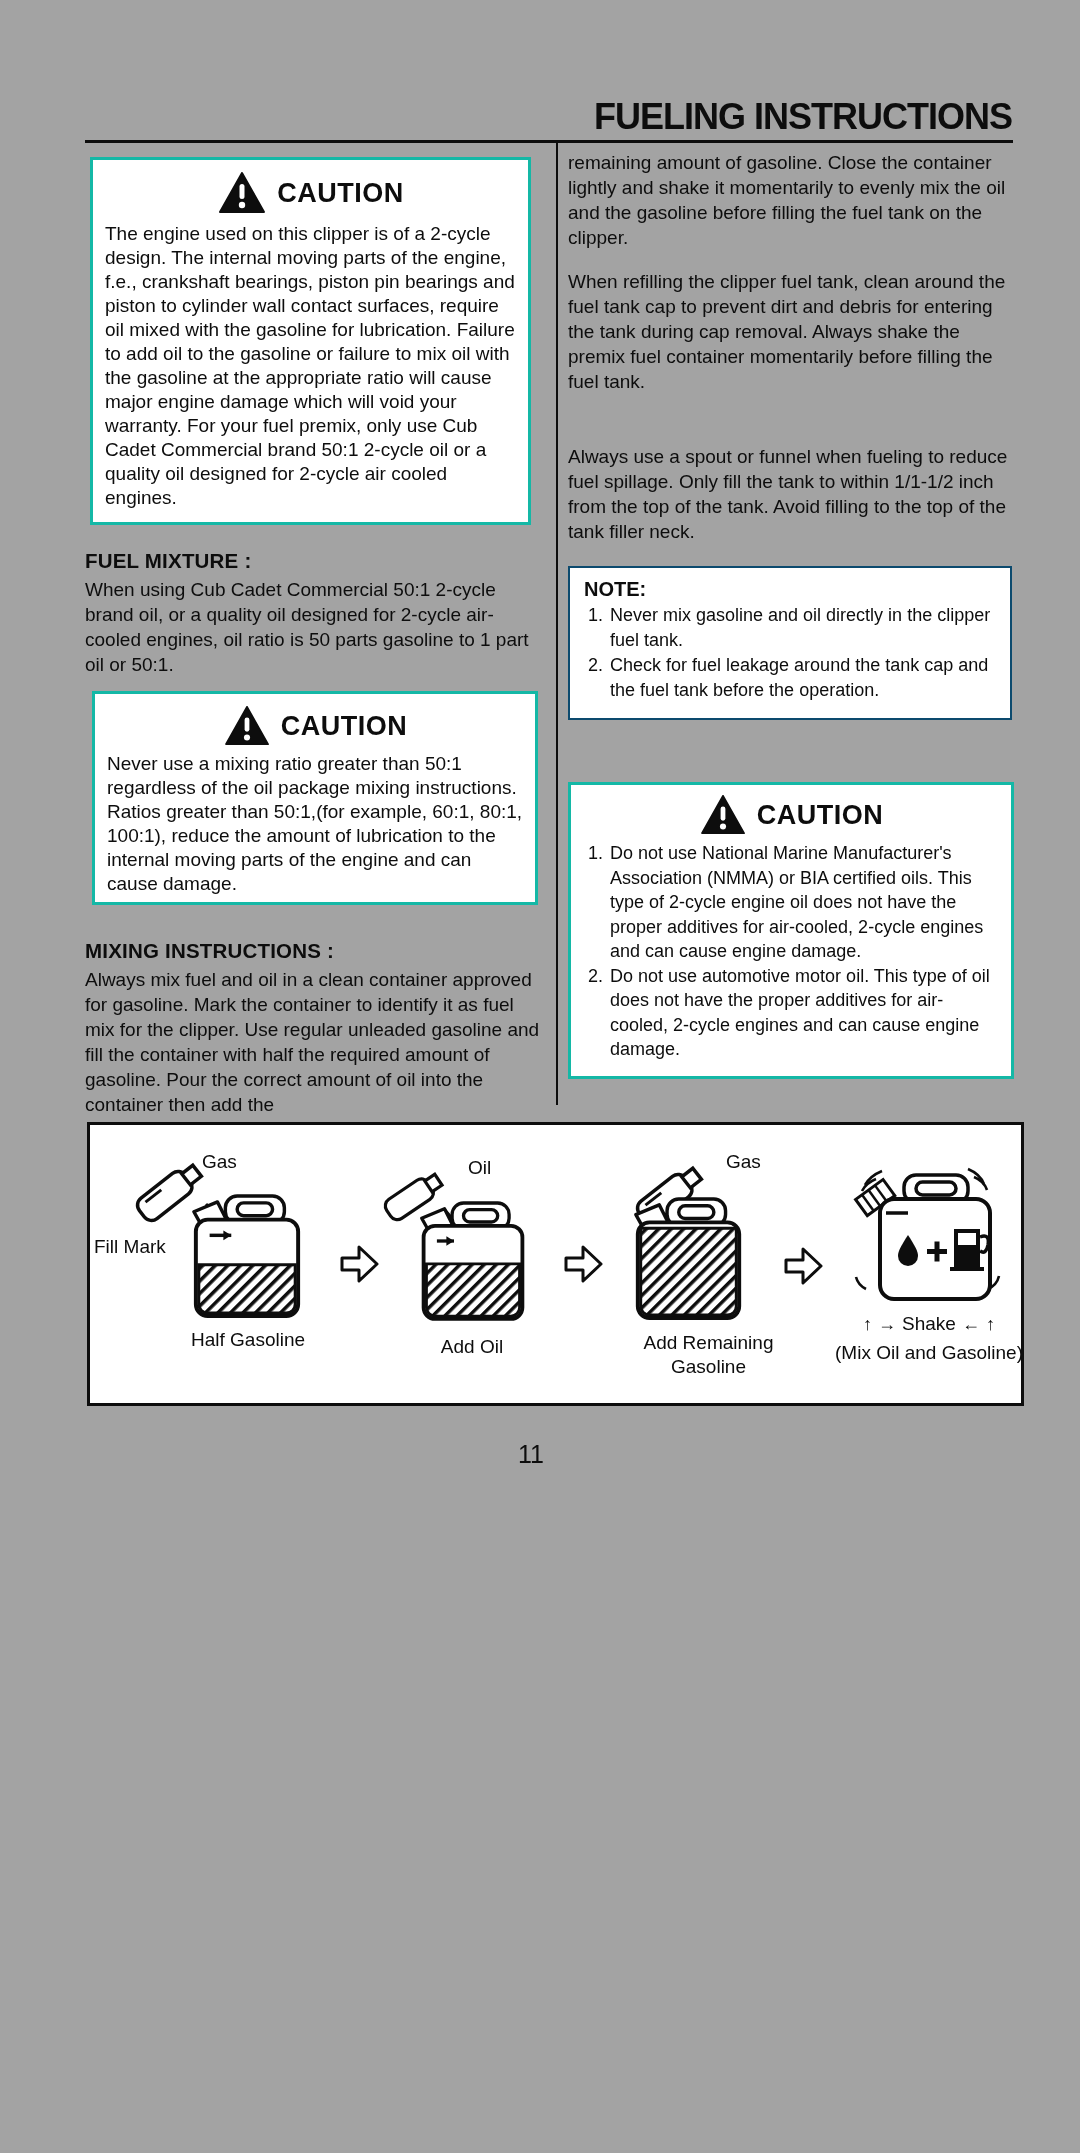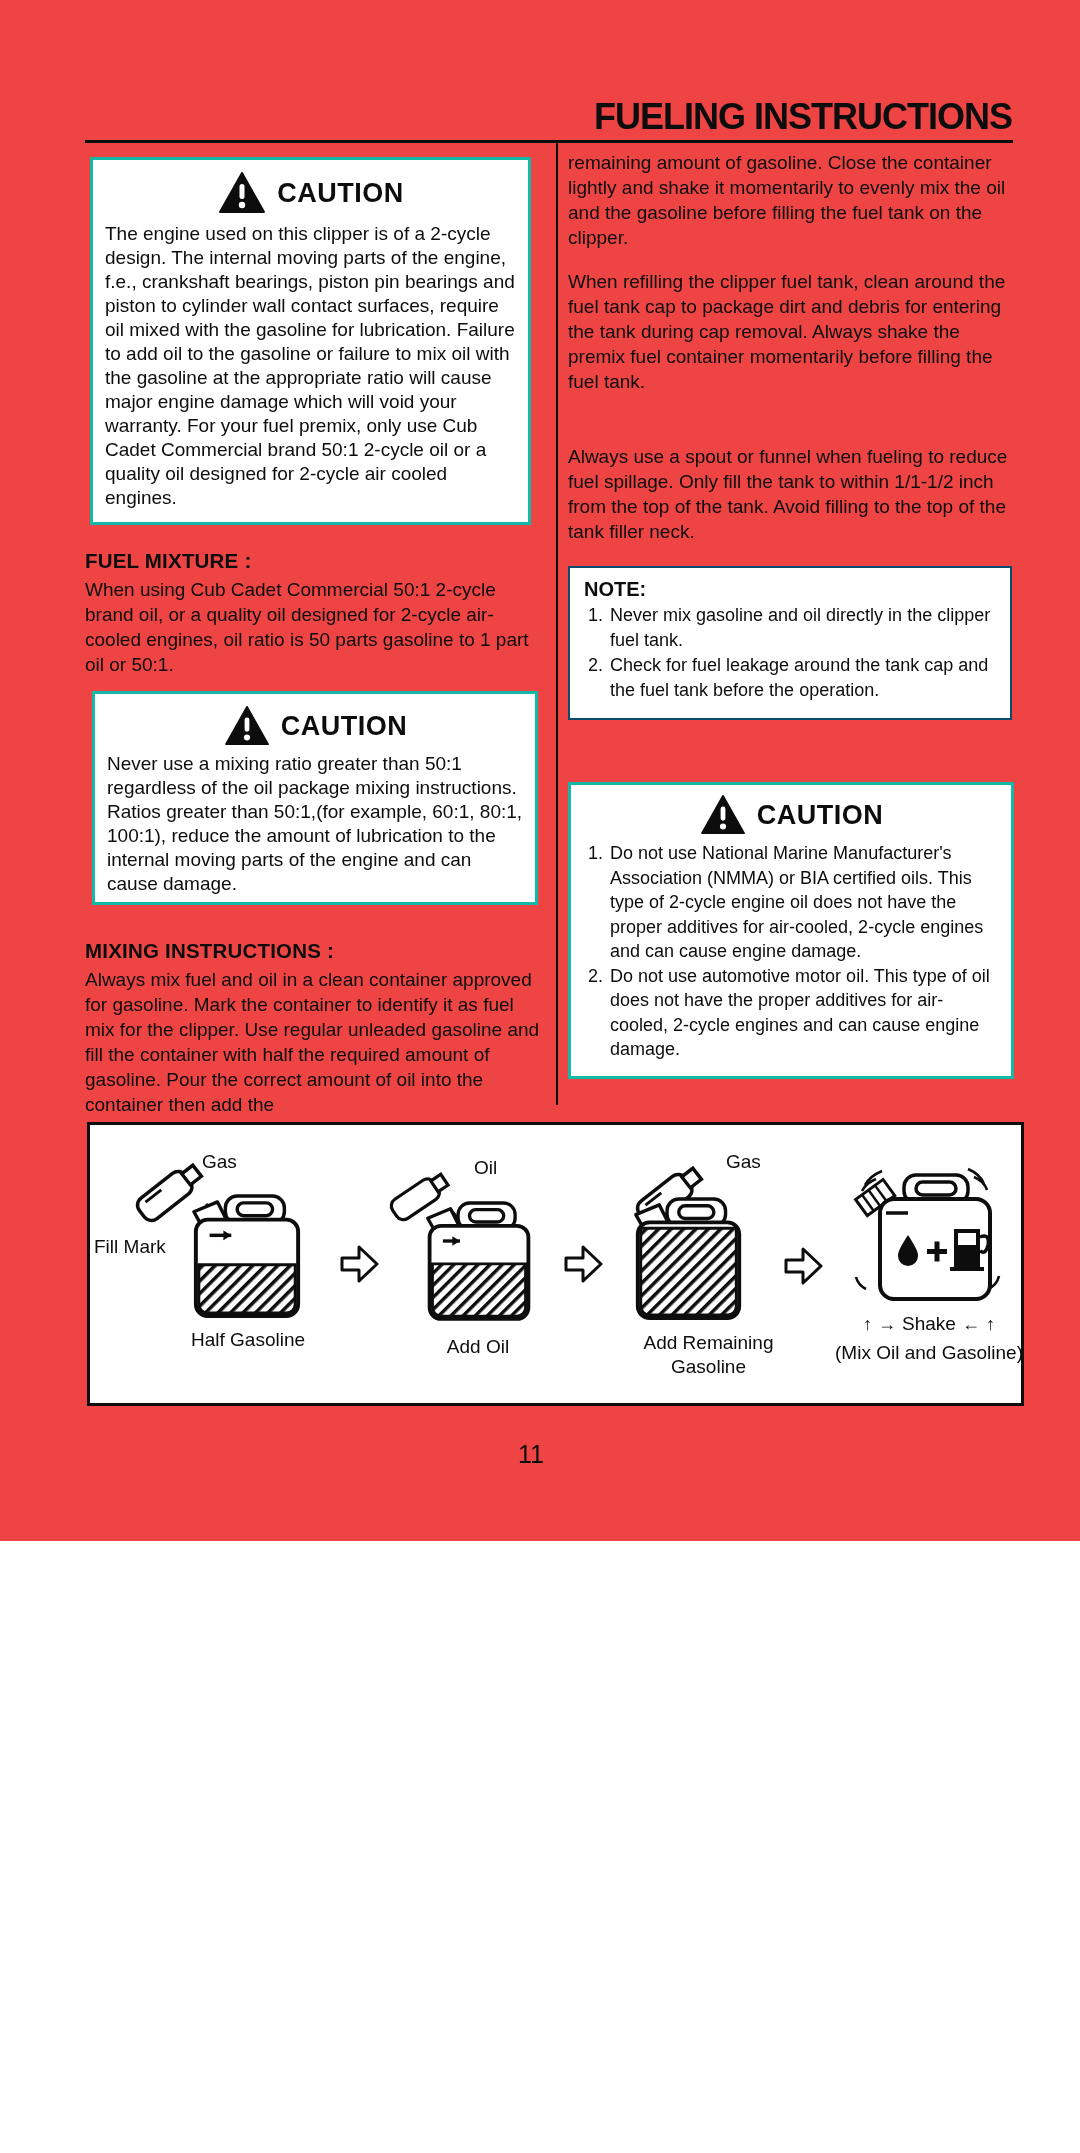--- a/index.html
+++ b/index.html
@@ -1,19 +1,19 @@
 <!DOCTYPE html>
 <html><head>
 <meta charset="utf-8">
 <style>
   html,body{margin:0;padding:0;background:#ffffff;}
   .page{
     position:relative;
-    width:1080px;height:1541px;
-    background:#ef4444;
+    width:1080px;height:2153px;
+    background:#a3a3a3;
     font-family:"Liberation Sans", sans-serif;
     color:#0d0d0d;
     overflow:hidden;
   }
   .abs{position:absolute;}
   .page-title{
     font-size:36px;font-weight:700;letter-spacing:-1px;
     white-space:nowrap;
   }
   .title-rule{background:#0d0d0d;height:3px;}
@@ -102,21 +102,21 @@
       </span>
       <span class="caution-word">CAUTION</span>
     </div>
     <div class="caution-body">Never use a mixing ratio greater than 50:1 regardless of the oil package mixing instructions. Ratios greater than 50:1,(for example, 60:1, 80:1, 100:1), reduce the amount of lubrication to the internal moving parts of the engine and can cause damage.</div>
   </div>
 
   <div class="abs section-heading" style="left:85px;top:939px;">MIXING INSTRUCTIONS :</div>
   <div class="abs body-text" style="left:85px;top:967px;width:455px;">Always mix fuel and oil in a clean container approved for gasoline. Mark the container to identify it as fuel mix for the clipper. Use regular unleaded gasoline and fill the container with half the required amount of gasoline. Pour the correct amount of oil into the container then add the</div>
 
   <div class="abs body-text" style="left:568px;top:150px;width:446px;">remaining amount of gasoline. Close the container lightly and shake it momentarily to evenly mix the oil and the gasoline before filling the fuel tank on the clipper.</div>
-  <div class="abs body-text" style="left:568px;top:269px;width:446px;">When refilling the clipper fuel tank, clean around the fuel tank cap to package dirt and debris for entering the tank during cap removal. Always shake the premix fuel container momentarily before filling the fuel tank.</div>
+  <div class="abs body-text" style="left:568px;top:269px;width:446px;">When refilling the clipper fuel tank, clean around the fuel tank cap to prevent dirt and debris for entering the tank during cap removal. Always shake the premix fuel container momentarily before filling the fuel tank.</div>
   <div class="abs body-text" style="left:568px;top:444px;width:446px;">Always use a spout or funnel when fueling to reduce fuel spillage. Only fill the tank to within 1/1-1/2 inch from the top of the tank. Avoid filling to the top of the tank filler neck.</div>
 
   <div class="abs note-box" style="left:568px;top:566px;width:444px;height:154px;">
     <div class="note-heading">NOTE:</div>
     <ol class="num-list">
       <li>Never mix gasoline and oil directly in the clipper fuel tank.</li>
       <li>Check for fuel leakage around the tank cap and the fuel tank before the operation.</li>
     </ol>
   </div>
 
@@ -166,21 +166,21 @@
       <span class="abs diag-label" style="left:4px;top:86px;">Fill Mark</span>
       <div class="abs diag-caption" style="left:78px;top:178px;width:160px;">Half Gasoline</div>
     </div>
 
     <span class="abs" style="left:250px;top:118px;">
       <svg width="40" height="42" viewBox="0 0 40 42">
         <polygon points="2,15 19,15 19,4 37,21 19,38 19,27 2,27" fill="#fff" stroke="#0d0d0d" stroke-width="3" stroke-linejoin="round"></polygon>
       </svg>
     </span>
 
-    <div class="abs" style="left:288px;top:30px;width:180px;height:230px;">
+    <div class="abs" style="left:282px;top:30px;width:180px;height:230px;">
       <span class="abs" style="left:-6px;top:6px;">
         <svg width="100" height="72" viewBox="0 0 100 72">
           <g transform="rotate(-34 50 32)">
             <rect x="16" y="22" width="50" height="23" rx="8" fill="#fff" stroke="#0d0d0d" stroke-width="3.2"></rect>
             <rect x="64" y="27" width="12" height="13" fill="#fff" stroke="#0d0d0d" stroke-width="3.2"></rect>
           </g>
           <line x1="78" y1="48" x2="90" y2="62" stroke="#0d0d0d" stroke-width="3"></line>
         </svg>
       </span>
       <span class="abs diag-label" style="left:96px;top:2px;">Oil</span>

